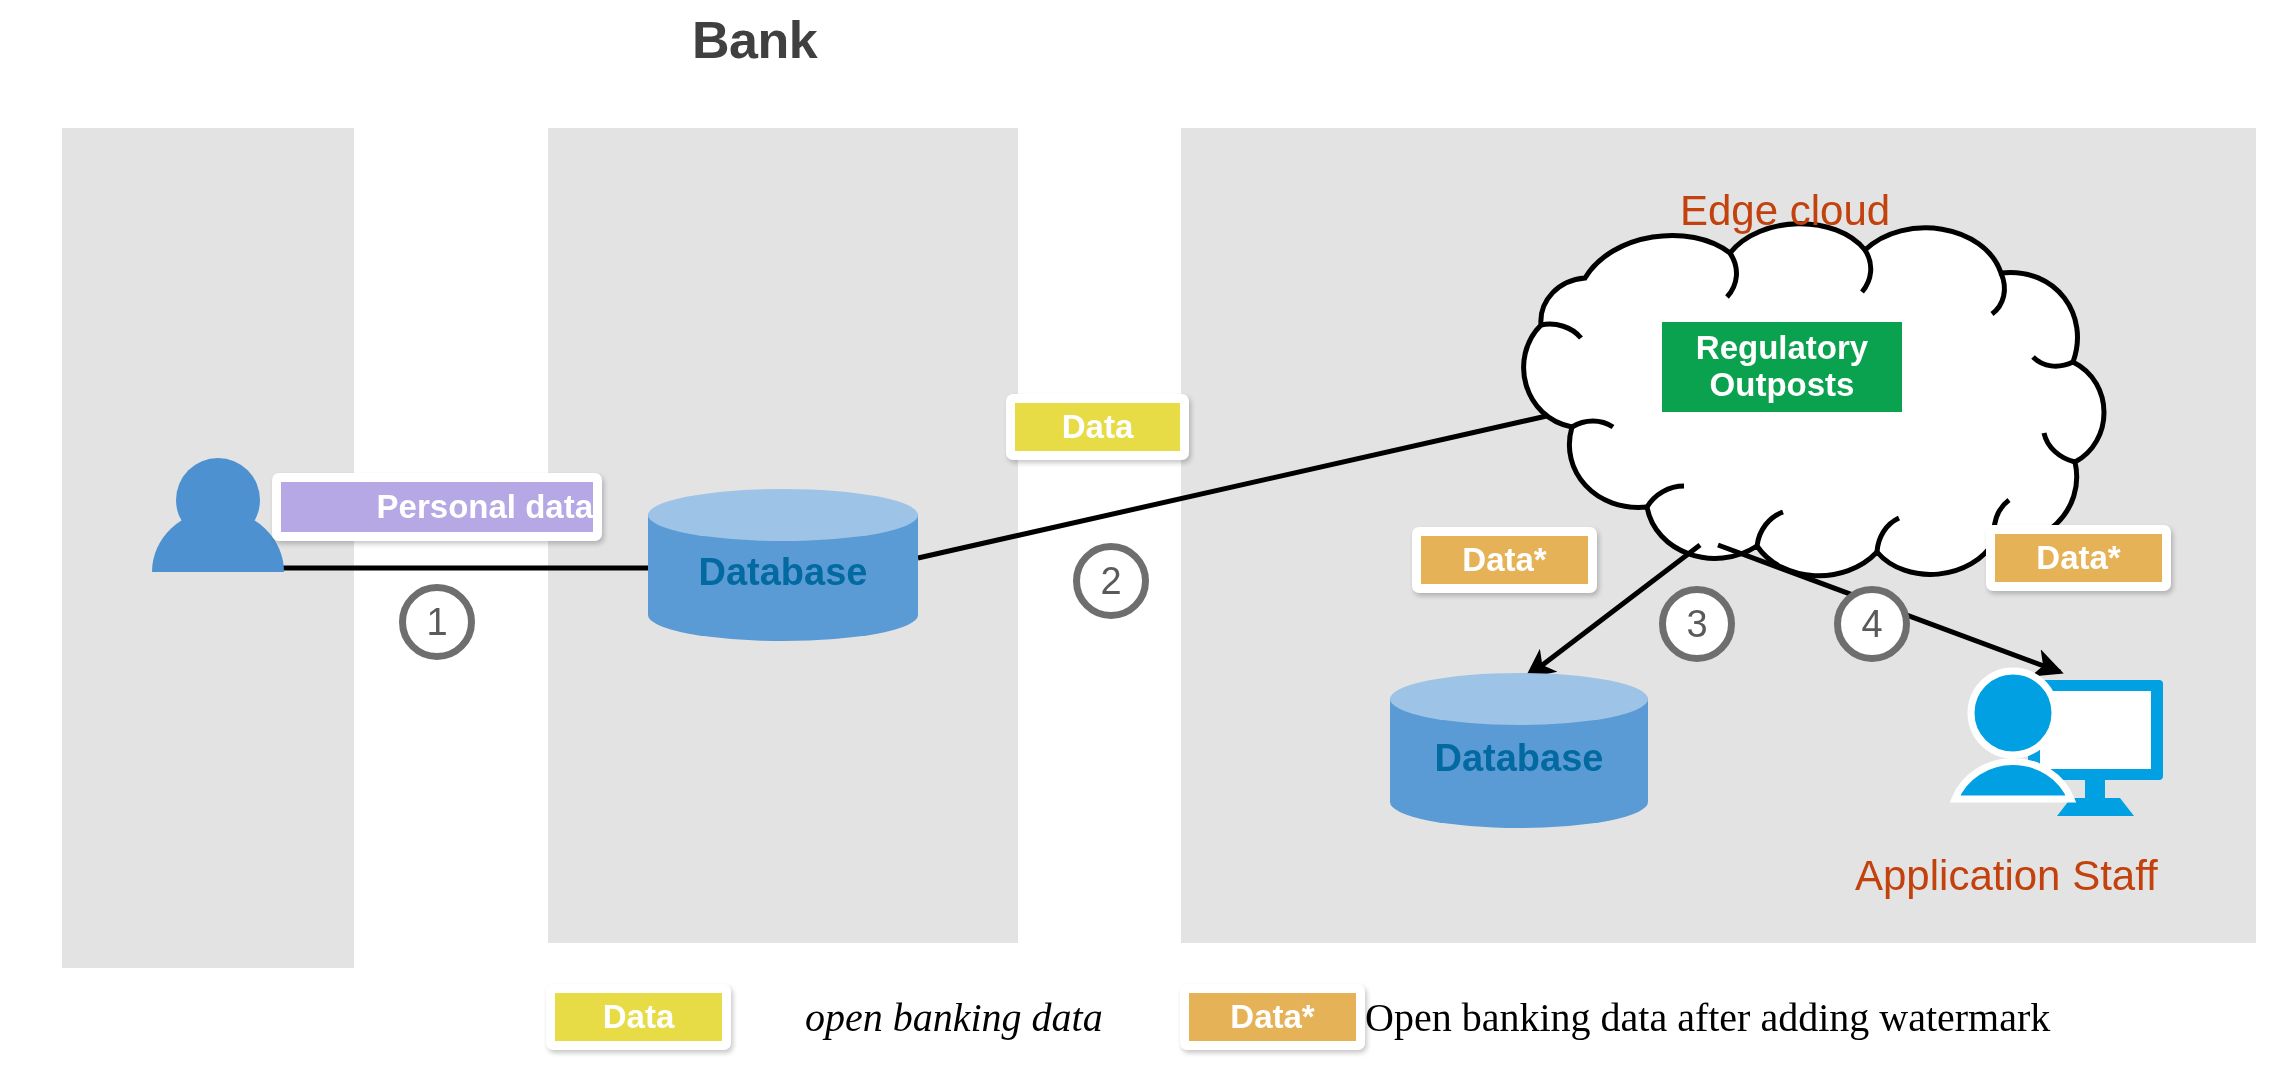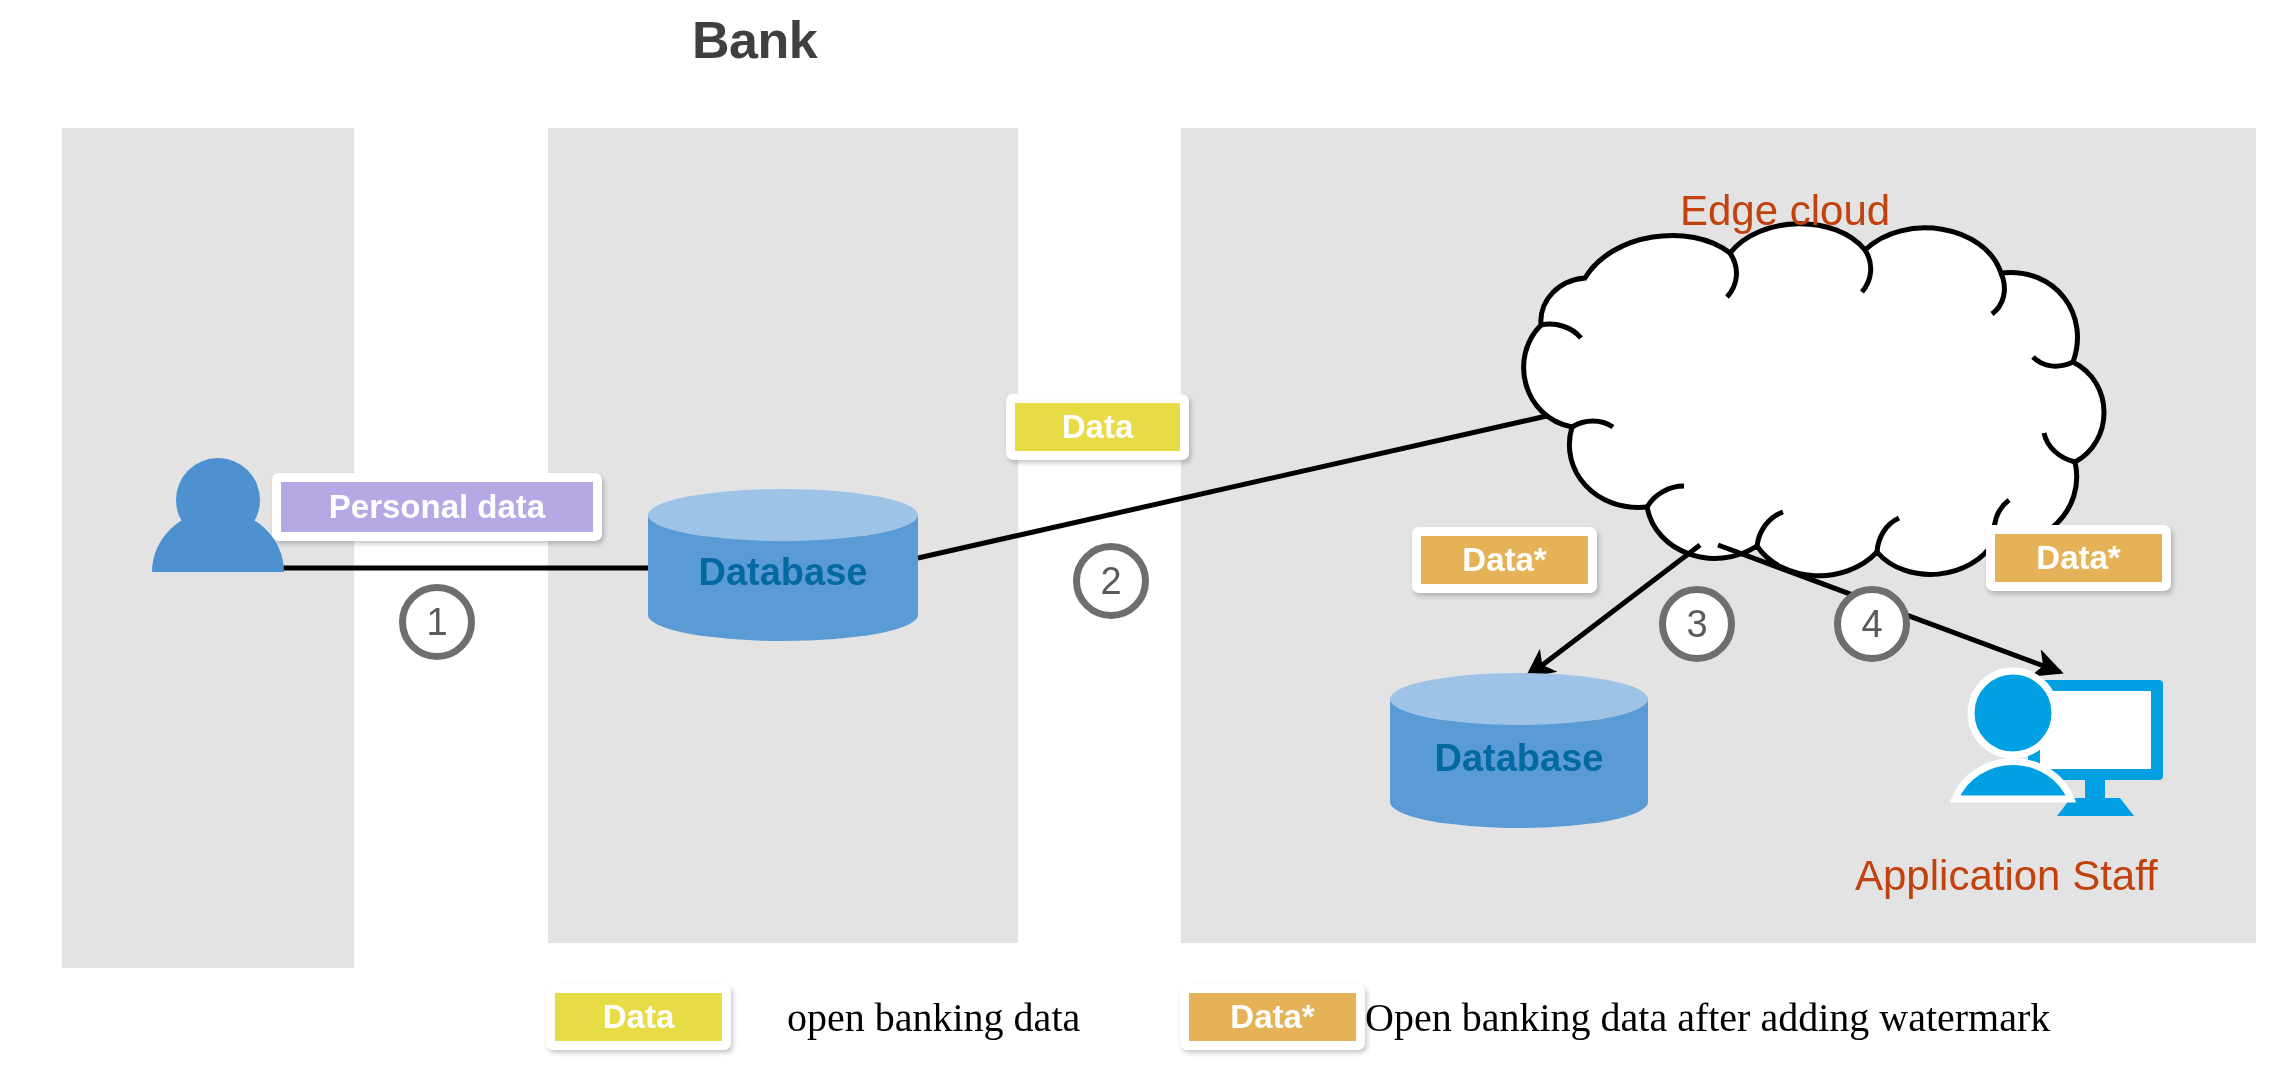--- a/index.html
+++ b/index.html
@@ -28,21 +28,21 @@
 
   
   .chip{position:absolute;background:#ffffff;border-radius:7px;
         box-shadow:2px 3px 5px rgba(0,0,0,.22);
         padding:9px;box-sizing:border-box;}
   .chip .fill{display:flex;align-items:center;justify-content:center;
               width:100%;height:100%;box-sizing:border-box;}
   .chip .txt{color:#ffffff;font-weight:bold;white-space:nowrap;}
 
   #chip-personal-data{left:272px;top:473px;width:330px;height:68px;}
-  #chip-personal-data .fill{background:#b5a8e4;}
+  #chip-personal-data .fill{background:#b5a8e4;justify-content:flex-end;}
   #chip-personal-data .txt{font-size:33px;}
 
   #chip-data-bank{left:1006px;top:394px;width:183px;height:66px;}
   #chip-data-bank .fill{background:#e7dc46;}
   #chip-data-bank .txt{font-size:33px;}
 
   #chip-data-star-left{left:1412px;top:527px;width:185px;height:66px;}
   #chip-data-star-left .fill{background:#e5b257;}
   #chip-data-star-left .txt{font-size:33px;}
 
@@ -89,21 +89,21 @@
                box-sizing:border-box;}
   .legend-chip .fill{display:flex;align-items:center;justify-content:center;
                      width:100%;height:100%;}
   .legend-chip .txt{color:#fff;font-weight:bold;font-size:33px;white-space:nowrap;}
   .legend-desc{font-family:"Liberation Serif", serif;font-size:40px;color:#000;
                white-space:nowrap;}
 
   #legend-0{left:546px;top:984px;}
   #legend-0 .legend-chip{width:185px;height:66px;}
   #legend-0 .legend-chip .fill{background:#e7dc46;}
-  #legend-0 .legend-desc{margin-left:56px;}
+  #legend-0 .legend-desc{margin-left:74px;font-style:italic;}
 
   #legend-1{left:1180px;top:984px;}
   #legend-1 .legend-chip{width:185px;height:66px;}
   #legend-1 .legend-chip .fill{background:#e5b257;}
   #legend-1 .legend-desc{}
 
   
   svg.overlay{position:absolute;left:0;top:0;width:2284px;height:1091px;
               overflow:visible;}
   .ln{stroke:#000;stroke-width:5;fill:none;}
@@ -178,20 +178,24 @@
       <path d="M2057 816 L2071 798 L2120 798 L2134 816 Z" fill="#00a0e3"></path>
       <circle cx="2013" cy="713" r="42" fill="#00a0e3" stroke="#ffffff" stroke-width="7"></circle>
       <path d="M1955 799 A62 58 0 0 1 2071 799 Z" fill="#00a0e3" stroke="#ffffff" stroke-width="7"></path>
     </g>
   </svg>
 
   <div class="zone-title" id="title-bank">Bank</div>
 
   <div class="plain-label" id="label-edge-cloud">Edge cloud</div>
 
+  <div id="regulatory-outposts">
+    <span>Regulatory</span>
+    <span>Outposts</span>
+  </div>
 
   <div class="db" id="db-bank">
     <div class="bottom"></div>
     <div class="body"></div>
     <div class="top"></div>
     <div class="lbl">Database</div>
   </div>
 
   <div class="db" id="db-app">
     <div class="bottom"></div>

